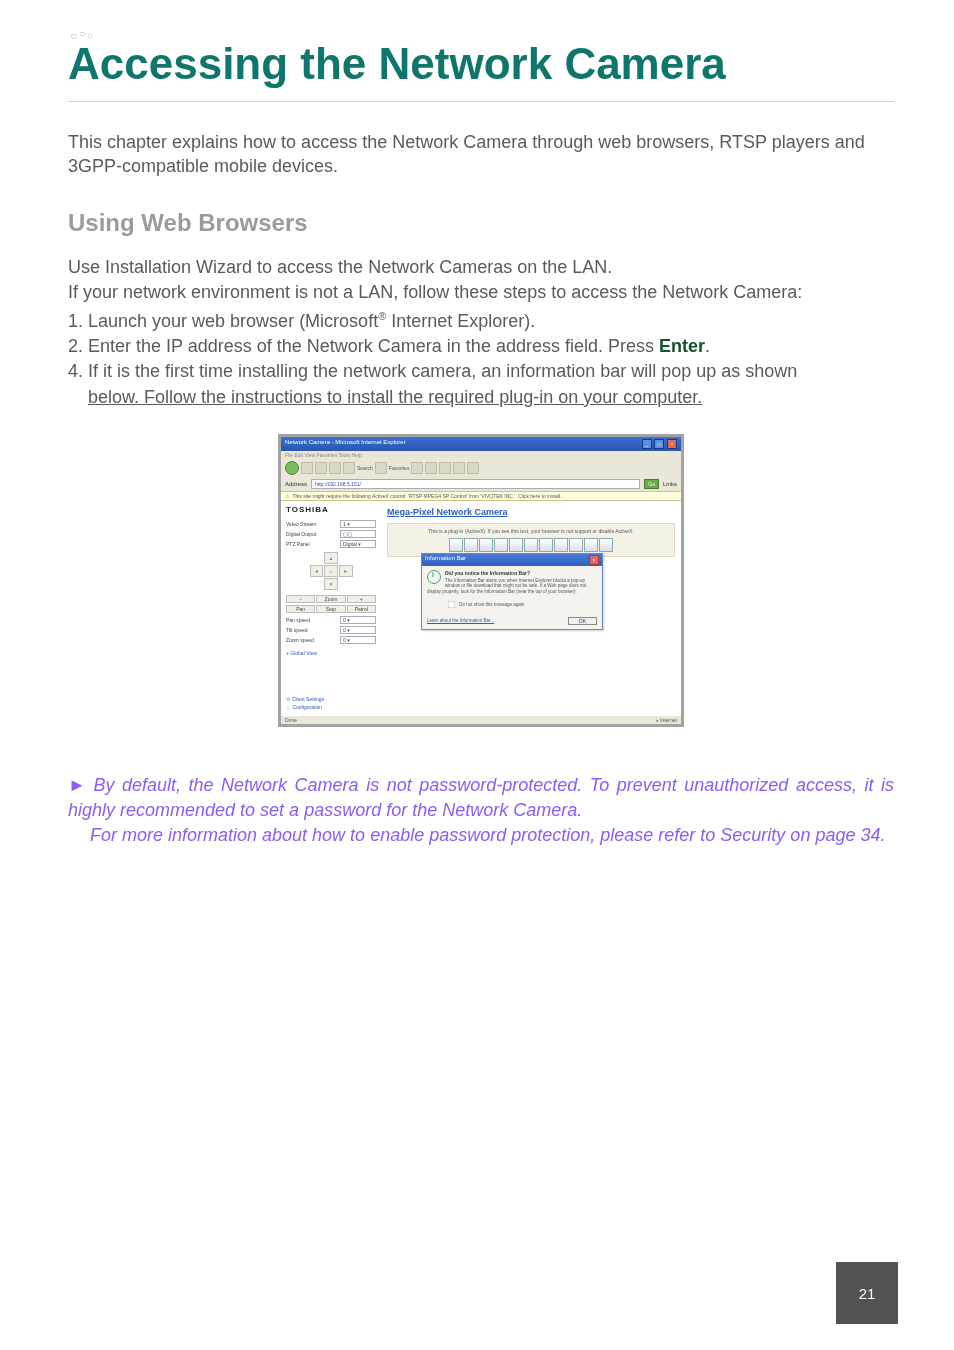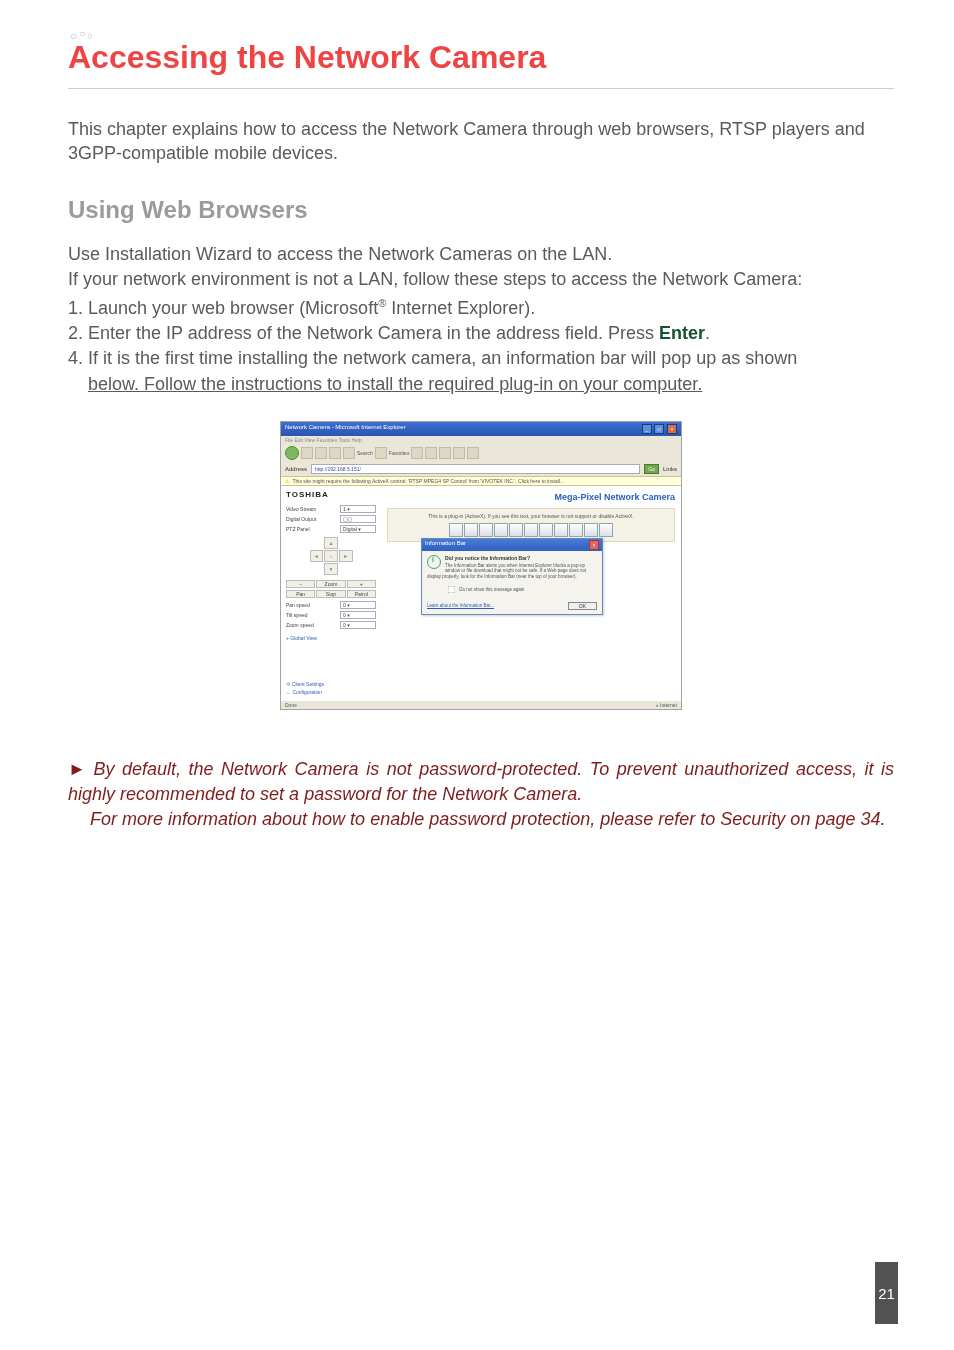--- a/index.html
+++ b/index.html
@@ -23,23 +23,23 @@
   .bubbles {
     font-size: 11px;
     letter-spacing: 2px;
     color: #b8b8b8;
     margin-left: 2px;
   }
   .bubbles .b1 { font-size: 12px; }
   .bubbles .b2 { font-size: 10px; vertical-align: 3px; }
   .bubbles .b3 { font-size: 9px; vertical-align: 1px; }
   .chapter-title {
-    font-size: 32px;
+    font-size: 44px;
     font-weight: bold;
-    color: #ef4444;
+    color: #0f766e;
     margin-top: -4px;
   }
   .intro {
     font-size: 18px;
     color: #5a5a5a;
     margin-top: 28px;
     line-height: 1.35;
   }
   .section-title {
     font-size: 24px;
@@ -62,21 +62,21 @@
   sup { font-size: 11px; vertical-align: super; }
   .bold { font-weight: bold; color:#14532d; }
 
   .screenshot-wrap {
     margin-top: 24px;
     text-align: center;
   }
   .ie-window {
     display: inline-block;
     width: 400px;
-    border: 1px solid #a3a3a3;
+    border: 3px solid #a3a3a3;
     background: #eab308;
     font-size: 6px;
     text-align: left;
     color: #333;
   }
   .ie-titlebar {
     background: linear-gradient(#3b6fd1, #2a55b0);
     color: #fff;
     padding: 2px 4px;
     display: flex;
@@ -121,21 +121,21 @@
   .ie-sidebar .ptz-btn { width:12px; height:10px; border:1px solid #bbb; background:#f2f0e6; margin:0.5px; font-size:5px; text-align:center; line-height:10px; color:#888; }
   .ie-sidebar .zoom-row { display:flex; gap:1px; margin-top:2px; }
   .ie-sidebar .zoom-row .zb { flex:1; border:1px solid #bbb; background:#f2f0e6; font-size:5px; text-align:center; padding:0 1px; }
   .ie-sidebar .slink { color:#2a5fb8; margin-top:6px; cursor:default; }
   .ie-sidebar .bottom-links { margin-top:40px; }
   .ie-sidebar .bottom-links div { color:#2a5fb8; font-size:5px; margin:2px 0; }
   .ie-sidebar .bottom-links .gear::before { content:"⚙ "; color:#6a8; }
   .ie-sidebar .bottom-links .arrow::before { content:"↔ "; color:#6a8; }
 
   .ie-main { flex:1; padding:4px 6px; position:relative; }
-  .ie-main .page-title { color:#2a5fb8; font-weight:bold; font-size:9px; text-align:right; margin:2px 0 6px 0; }
+  .ie-main .page-title { color:#2a5fb8; font-weight:bold; font-size:9px; text-align:left; margin:2px 0 6px 0;text-decoration:underline; }
   .ie-main .plugin-box {
     background:#f4f2e6; border:1px solid #e0d8b8; padding:4px; text-align:center;
   }
   .ie-main .plugin-box .msg { font-size:5px; color:#555; margin-bottom:4px; }
   .ie-main .plugin-box .btnrow { display:flex; justify-content:center; gap:1px; flex-wrap:wrap; }
   .ie-main .plugin-box .pb {
     width:12px; height:12px; background:linear-gradient(#fff,#dde); border:1px solid #8aa; display:inline-block;
   }
   .dialog {
     position:absolute; top:52px; left:40px; width:180px; background:#f4f3ee; border:1px solid #6a88c0; box-shadow:1px 1px 2px rgba(0,0,0,0.2);
@@ -154,32 +154,32 @@
   .dialog .dfoot .learn { color:#2a5fb8; text-decoration:underline; font-size:4.5px; }
   .dialog .dfoot .okbtn { border:1px solid #888; background:#f0f0f0; font-size:5px; padding:0px 10px; }
 
   .ie-status { background:#eae7d8; padding:1px 4px; font-size:5px; color:#555; display:flex; justify-content:space-between; }
   .ie-status .zone::before { content:"● "; color:#5a8; }
 
   .note {
     margin-top: 46px;
     font-size: 18px;
     font-style: italic;
-    color: #7f1d1d;
+    color: #8b5cf6;
     line-height: 1.4;
     text-align: justify;
   }
   .note .arrow { font-style: normal; }
   .note .indent { padding-left: 22px; display:block; }
 
   .page-number {
     position:absolute;
     right: 56px;
     bottom: 26px;
-    width: 23px;
+    width: 62px;
     height: 62px;
     background: #525252;
     color: #fff;
     font-size: 15px;
     display:flex;
     align-items:center;
     justify-content:center;
   }
 </style>
 </head>

